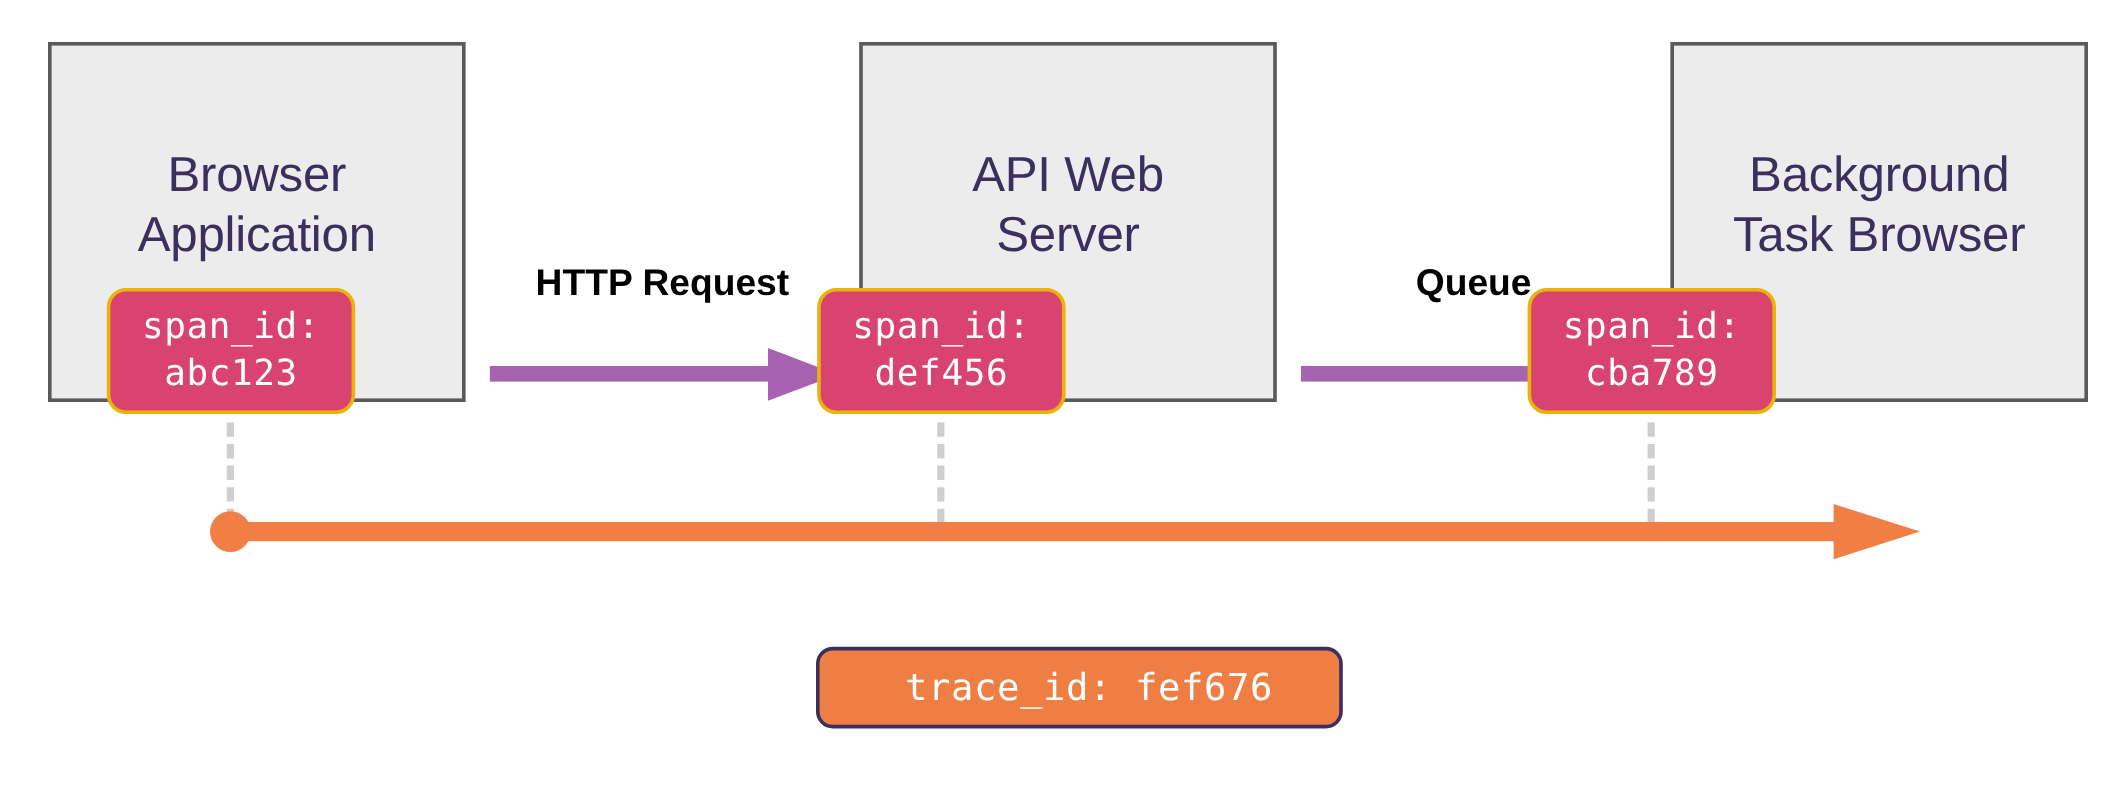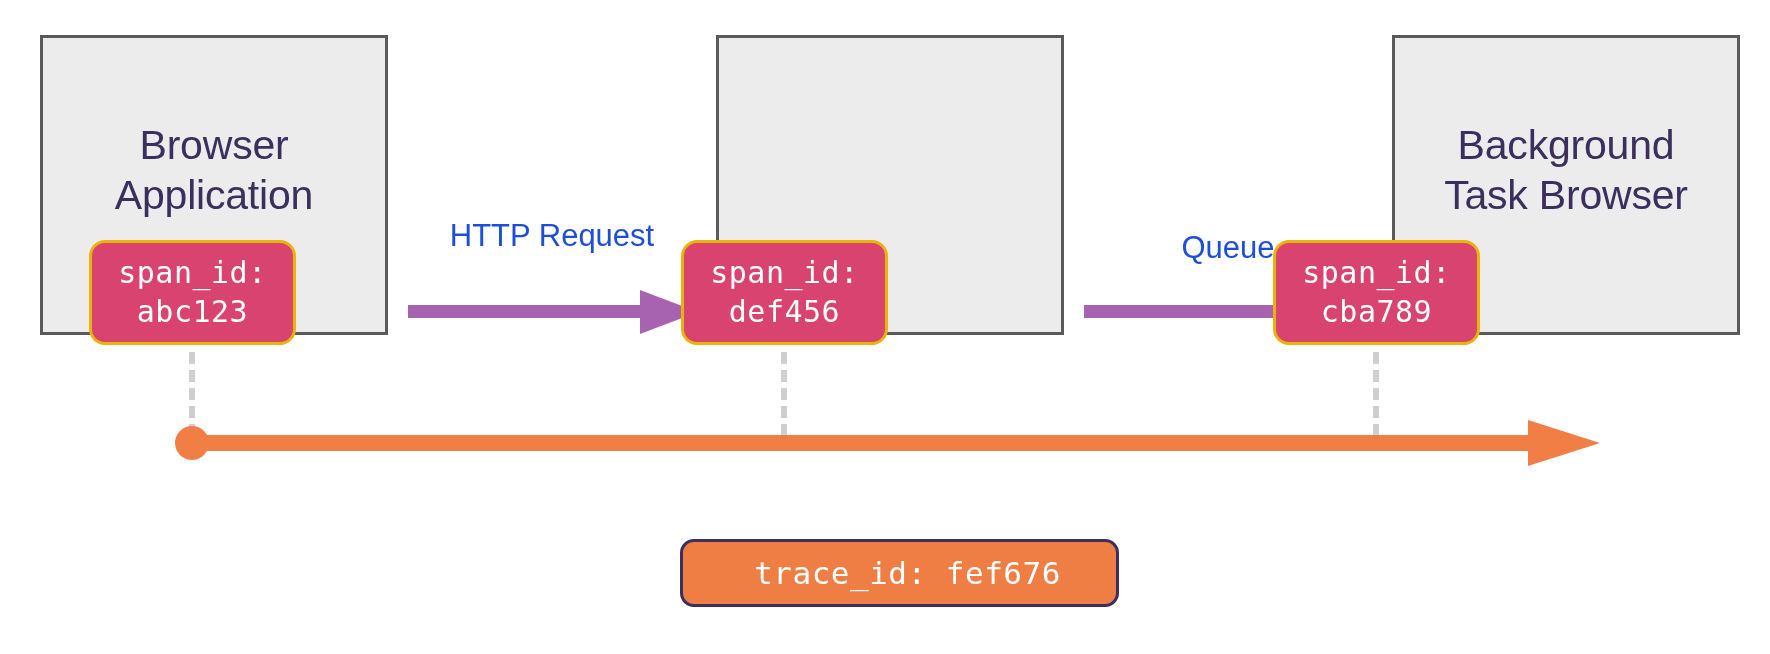--- a/index.html
+++ b/index.html
@@ -57,22 +57,23 @@
   }
 
   
   .flow-arrow {
     position: absolute;
   }
   .flow-label {
     position: absolute;
     text-align: center;
     font-size: 31px;
-    color: #1d4ed8;
+    color: #000000;
     white-space: nowrap;
+    font-weight: bold;
   }
 
   
   .dash-line {
     position: absolute;
     width: 6px;
     border-left: 6px dashed #cfcfcf;
     box-sizing: border-box;
   }
 
@@ -101,33 +102,35 @@
 
 <div id="canvas">
 
   <div class="service-box" style="left:40px; top:35px; width:348px; height:300px;">
   </div>
   <div class="service-title" style="left:40px; width:348px; top:120px;">Browser
 Application</div>
 
   <div class="service-box" style="left:716px; top:35px; width:348px; height:300px;">
   </div>
+  <div class="service-title" style="left:716px; width:348px; top:120px;">API Web
+Server</div>
 
   <div class="service-box" style="left:1392px; top:35px; width:348px; height:300px;">
   </div>
   <div class="service-title" style="left:1380px; width:372px; top:120px;">Background
 Task Browser</div>
 
   <div class="flow-label" style="left:388px; width:328px; top:218px;">HTTP Request</div>
   <svg class="flow-arrow" style="left:408px; top:288px;" width="290" height="48" viewBox="0 0 290 48">
     <rect x="0" y="17" width="238" height="13" fill="#a863b0"></rect>
     <polygon points="232,2 290,24 232,46" fill="#a863b0"></polygon>
   </svg>
 
-  <div class="flow-label" style="left:1064px; width:328px; top:218px;margin-top:12px;">Queue</div>
+  <div class="flow-label" style="left:1064px; width:328px; top:218px;">Queue</div>
   <svg class="flow-arrow" style="left:1084px; top:288px;" width="290" height="48" viewBox="0 0 290 48">
     <rect x="0" y="17" width="238" height="13" fill="#a863b0"></rect>
     <polygon points="232,2 290,24 232,46" fill="#a863b0"></polygon>
   </svg>
 
   <div class="span-badge" style="left:89px; top:240px; width:207px; height:105px;">span_id:
 abc123</div>
 
   <div class="span-badge" style="left:681px; top:240px; width:207px; height:105px;">span_id:
 def456</div>

